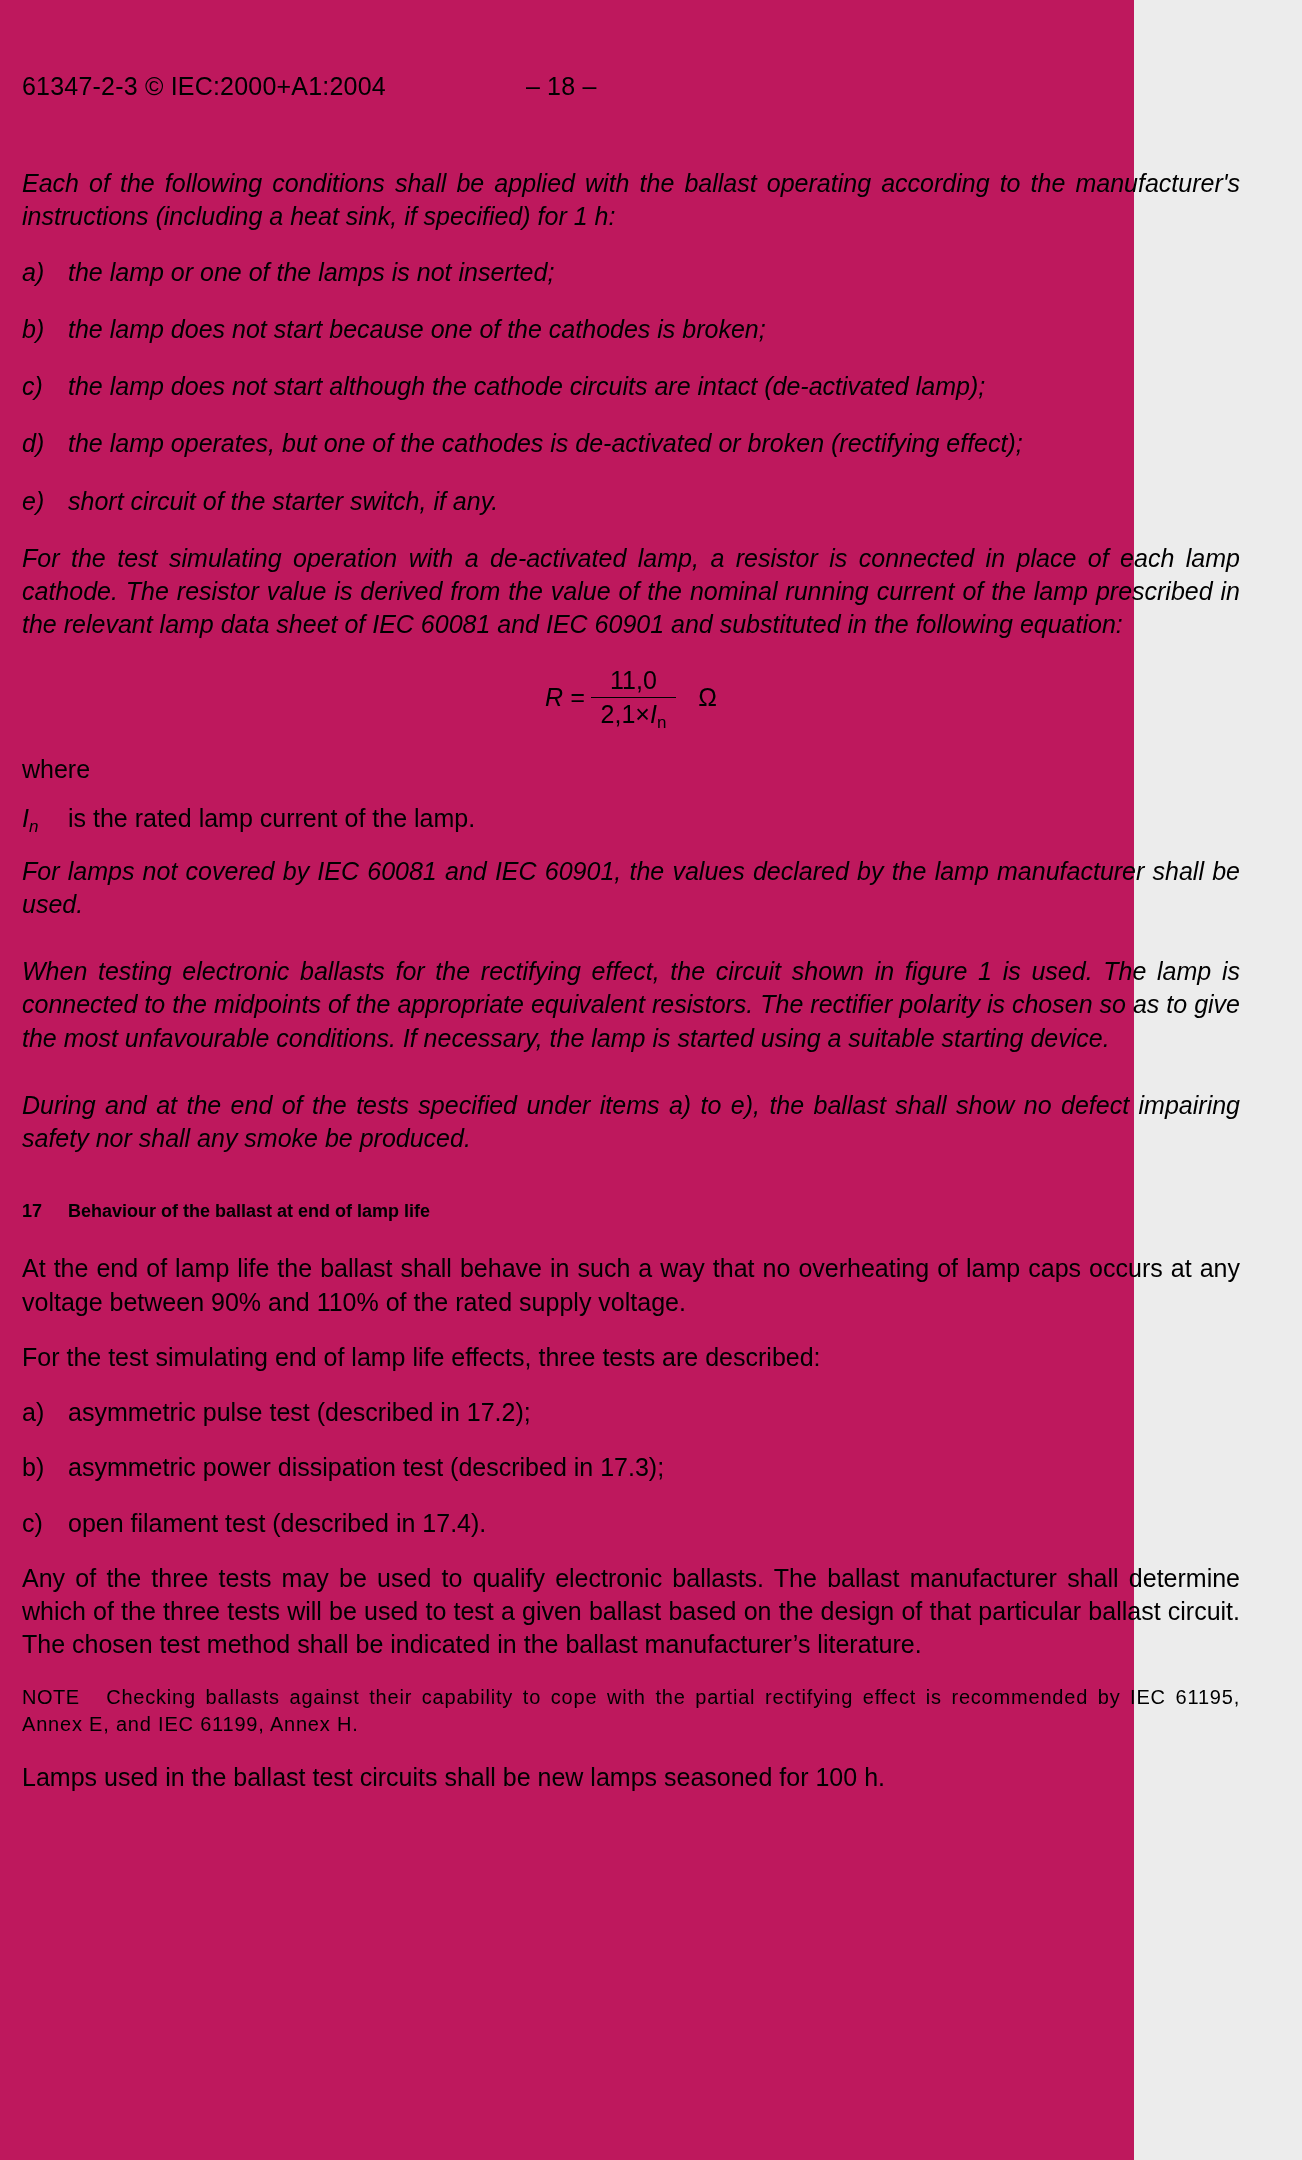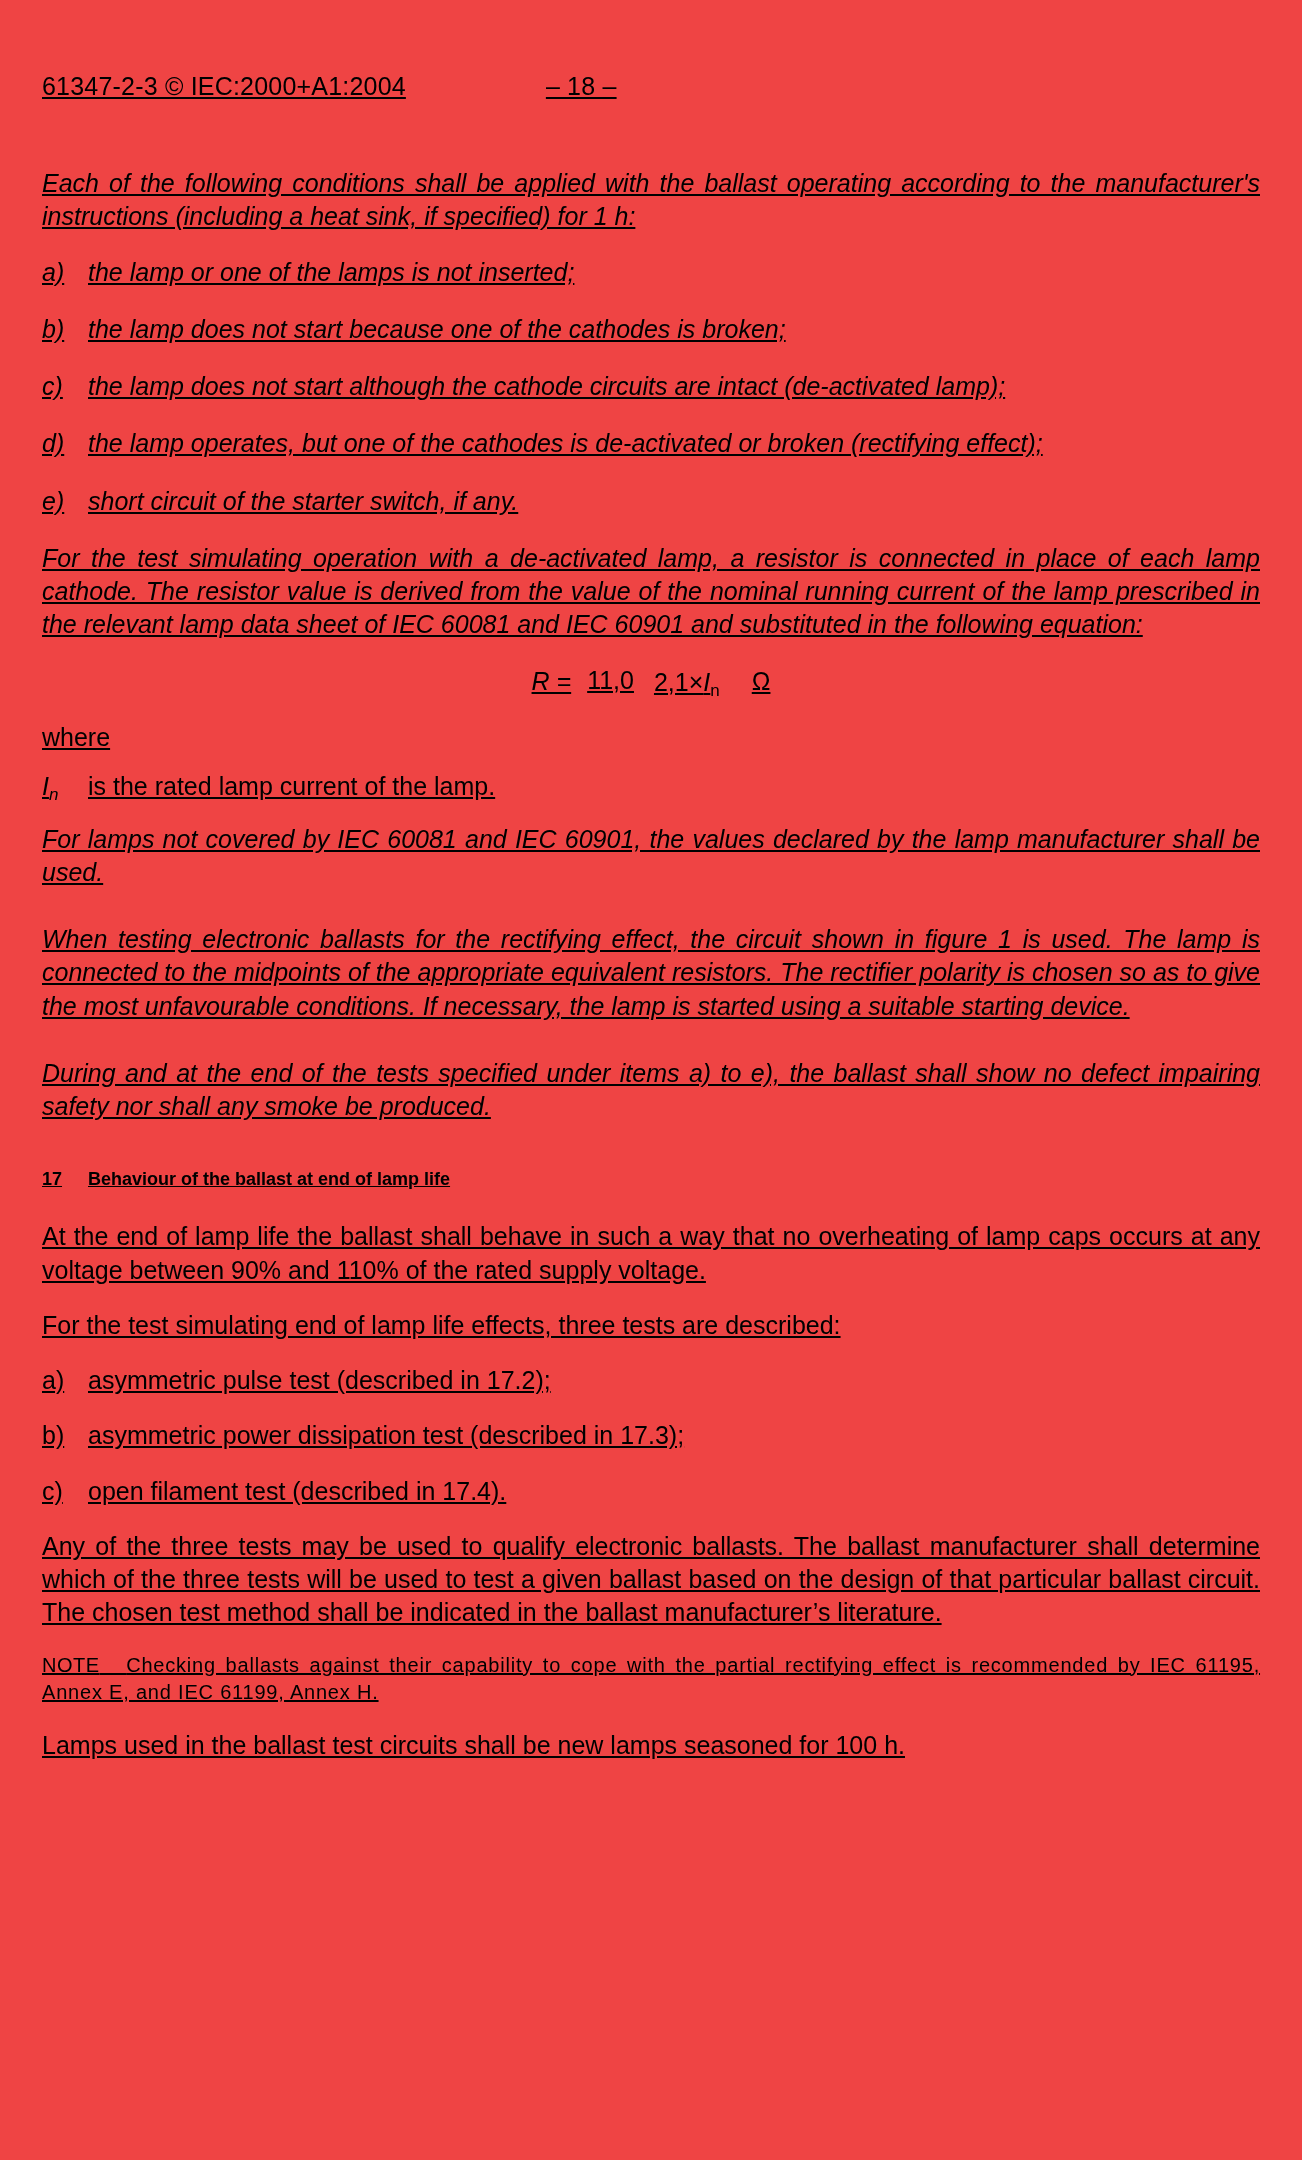--- a/index.html
+++ b/index.html
@@ -8,26 +8,25 @@
   }
   body {
     width: 1302px;
     min-height: 2160px;
     background: #ececec;
     font-family: "Liberation Sans", sans-serif;
     color: #000;
   }
   .page {
     position: relative;
-    width: 1302px;
+    width: 1134px;
     min-height: 2160px;
     box-sizing: border-box;
     padding: 72px 0 0 0;
-    background: #ef4444;
-    text-decoration: underline;
+    background: #be185d;
   }
   .content {
     width: 1262px;
     margin: 0 auto;
     padding: 0 22px;
     box-sizing: border-box;
   }
   .header {
     display: flex;
     align-items: baseline;
@@ -79,21 +78,21 @@
     margin: 24px 0 26px 0;
     font-size: 25px;
     font-style: italic;
   }
   .formula .eq {
     display: flex;
     align-items: center;
   }
   .frac {
     display: inline-flex;
-    flex-direction: row;
+    flex-direction: column;
     align-items: center;
     margin: 0 6px;
     vertical-align: middle;
   }
   .frac .num {
     padding: 0 10px 2px 10px;
     font-style: normal;
   }
   .frac .bar {
     width: 100%;

